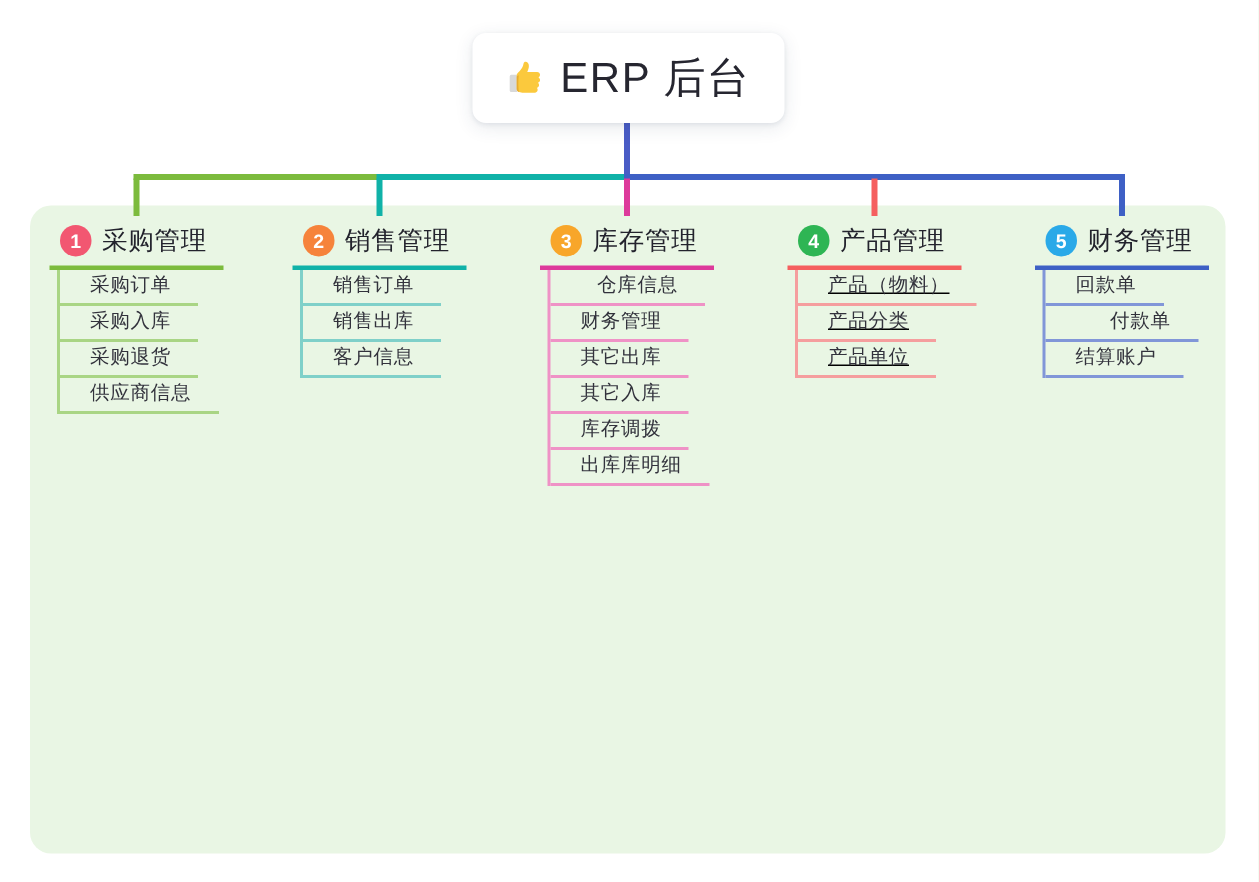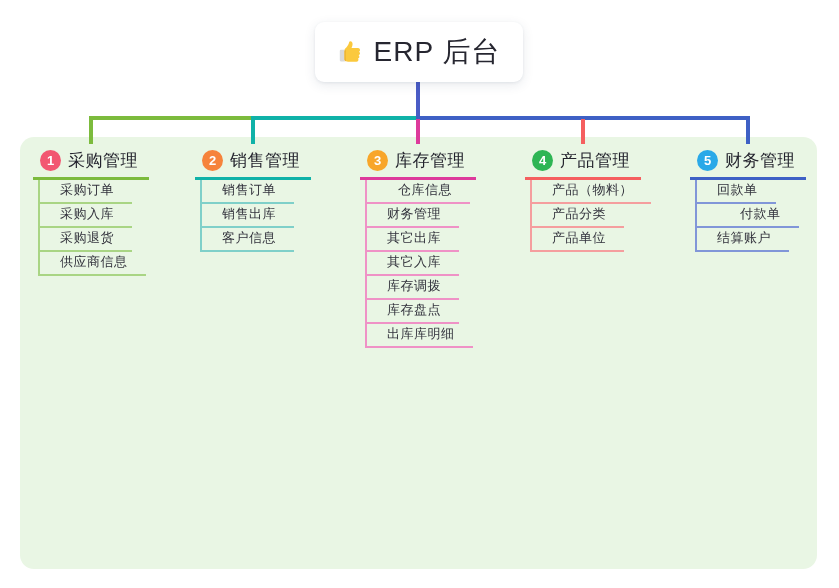--- a/index.html
+++ b/index.html
@@ -111,30 +111,29 @@
     <div class="branch-title" style="border-bottom-color: rgb(221, 58, 155);">
       <span class="badge" style="background: rgb(248, 166, 42);">3</span>
       <span class="t">库存管理</span>
     </div>
     <div class="branch-children" style="border-left-color: rgb(239, 146, 198);">
           <div class="child" style="border-bottom-color: rgb(239, 146, 198); padding-left: 31px;">仓库信息</div>
           <div class="child" style="border-bottom-color: rgb(239, 146, 198);">财务管理</div>
           <div class="child" style="border-bottom-color: rgb(239, 146, 198);">其它出库</div>
           <div class="child" style="border-bottom-color: rgb(239, 146, 198);">其它入库</div>
           <div class="child" style="border-bottom-color: rgb(239, 146, 198);">库存调拨</div>
-          <div class="child" style="border-bottom-color: rgb(239, 146, 198);">库存盘点</div>
           <div class="child" style="border-bottom-color: rgb(239, 146, 198);">出库库明细</div>
         </div>
   </div>
       <div class="branch" style="left: 525px; width: 116px;">
     <div class="branch-title" style="border-bottom-color: rgb(245, 95, 95);">
       <span class="badge" style="background: rgb(46, 181, 84);">4</span>
       <span class="t">产品管理</span>
     </div>
-    <div class="branch-children" style="border-left-color: rgb(245, 158, 158);">
+    <div class="branch-children" style="border-left-color: rgb(245, 158, 158); text-decoration: underline;">
           <div class="child" style="border-bottom-color: rgb(245, 158, 158);">产品（物料）</div>
           <div class="child" style="border-bottom-color: rgb(245, 158, 158);">产品分类</div>
           <div class="child" style="border-bottom-color: rgb(245, 158, 158);">产品单位</div>
         </div>
   </div>
       <div class="branch" style="left: 690px; width: 116px;">
     <div class="branch-title" style="border-bottom-color: rgb(62, 96, 197);">
       <span class="badge" style="background: rgb(42, 169, 232);">5</span>
       <span class="t">财务管理</span>
     </div>

